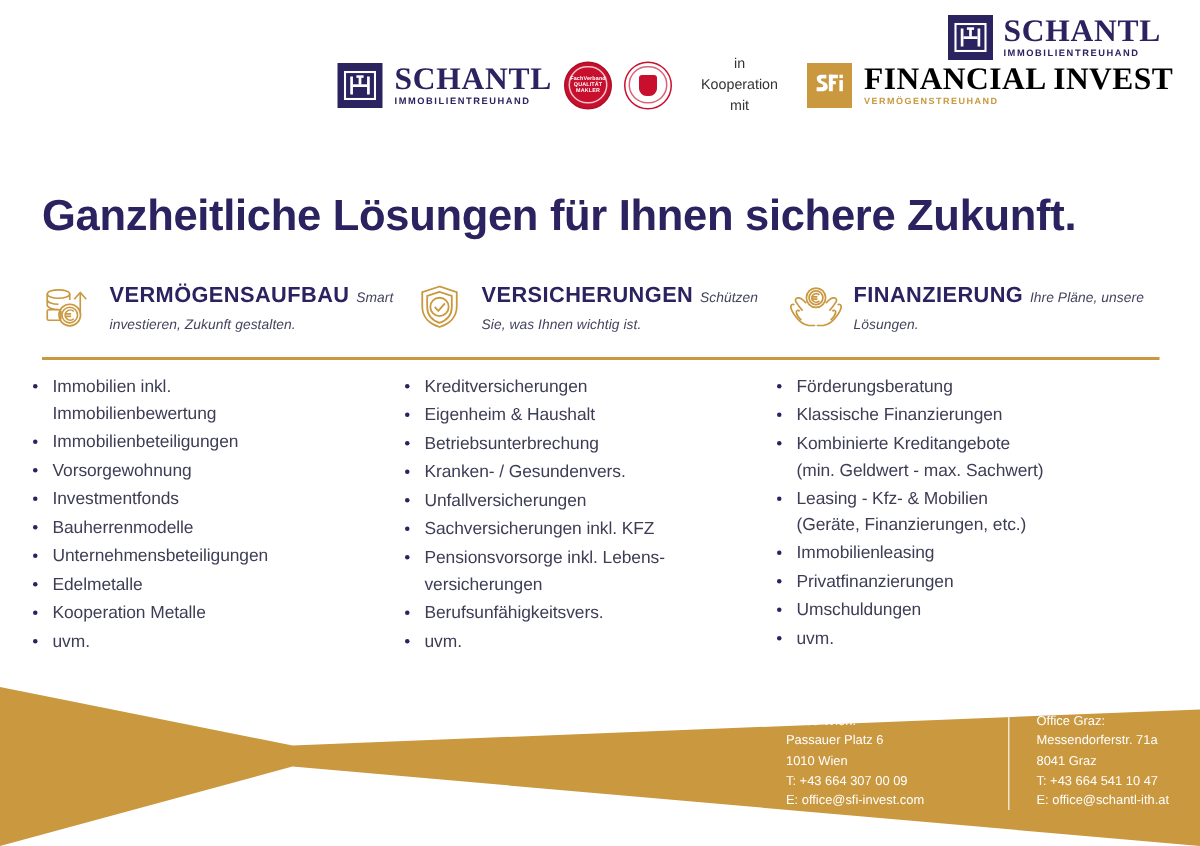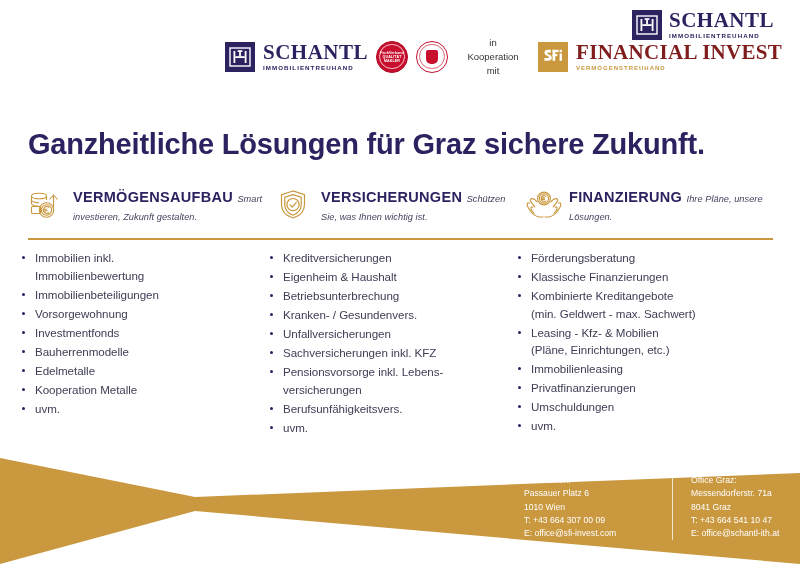--- a/index.html
+++ b/index.html
@@ -117,21 +117,21 @@
     width: 30px; height: 30px;
     display:flex; align-items:center; justify-content:center;
     flex: none;
   }
   .sfi-word { display:flex; flex-direction:column; line-height:1; }
   .sfi-word .big {
     font-family: "Liberation Serif", serif;
     font-weight: bold;
     font-size: 21px;
     letter-spacing: 0.3px;
-    color: #7f1d1d;
+    color: #000000;
     white-space: nowrap;
   }
   .sfi-word .small {
     font-size: 6px;
     letter-spacing: 1.0px;
     font-weight: bold;
     color: #c9983f;
     margin-top: 2px;
   }
 
@@ -322,21 +322,21 @@
         <rect x="10.1" y="4" width="1.8" height="5.5" fill="#ffffff"></rect>
       </svg>
     </div>
     <div class="ith-word">
       <span class="big">SCHANTL</span>
       <span class="small">IMMOBILIENTREUHAND</span>
     </div>
   </div>
 </div>
 
-<div class="headline">Ganzheitliche Lösungen für Graz sichere Zukunft.</div>
+<div class="headline">Ganzheitliche Lösungen für Ihnen sichere Zukunft.</div>
 
 <div class="columns">
 
   <div class="col">
     <div class="col-head">
       <span class="col-icon">
         <svg width="36" height="38" viewBox="0 0 36 38" aria-hidden="true">
           <g fill="none" stroke="#c9983f" stroke-width="1.1">
             <ellipse cx="11" cy="10" rx="7.5" ry="2.8"></ellipse>
             <path d="M3.5 10v7.5c0 1.5 3.4 2.8 7.5 2.8"></path>
@@ -408,20 +408,21 @@
 
 <div class="lists">
 
   <div class="list-col">
     <ul class="bullets">
       <li><span>Immobilien inkl.</span><span class="cont">Immobilienbewertung</span></li>
       <li><span>Immobilienbeteiligungen</span></li>
       <li><span>Vorsorgewohnung</span></li>
       <li><span>Investmentfonds</span></li>
       <li><span>Bauherrenmodelle</span></li>
+      <li><span>Unternehmensbeteiligungen</span></li>
       <li><span>Edelmetalle</span></li>
       <li><span>Kooperation Metalle</span></li>
       <li><span>uvm.</span></li>
     </ul>
   </div>
 
   <div class="list-col">
     <ul class="bullets">
       <li><span>Kreditversicherungen</span></li>
       <li><span>Eigenheim &amp; Haushalt</span></li>
@@ -433,21 +434,21 @@
       <li><span>Berufsunfähigkeitsvers.</span></li>
       <li><span>uvm.</span></li>
     </ul>
   </div>
 
   <div class="list-col">
     <ul class="bullets">
       <li><span>Förderungsberatung</span></li>
       <li><span>Klassische Finanzierungen</span></li>
       <li><span>Kombinierte Kreditangebote</span><span class="cont">(min. Geldwert - max. Sachwert)</span></li>
-      <li><span>Leasing - Kfz- &amp; Mobilien</span><span class="cont">(Pläne, Einrichtungen, etc.)</span></li>
+      <li><span>Leasing - Kfz- &amp; Mobilien</span><span class="cont">(Geräte, Finanzierungen, etc.)</span></li>
       <li><span>Immobilienleasing</span></li>
       <li><span>Privatfinanzierungen</span></li>
       <li><span>Umschuldungen</span></li>
       <li><span>uvm.</span></li>
     </ul>
   </div>
 </div>
 
 <div class="footer-shape">
   <svg width="800" height="124" viewBox="0 0 800 124" aria-hidden="true">

